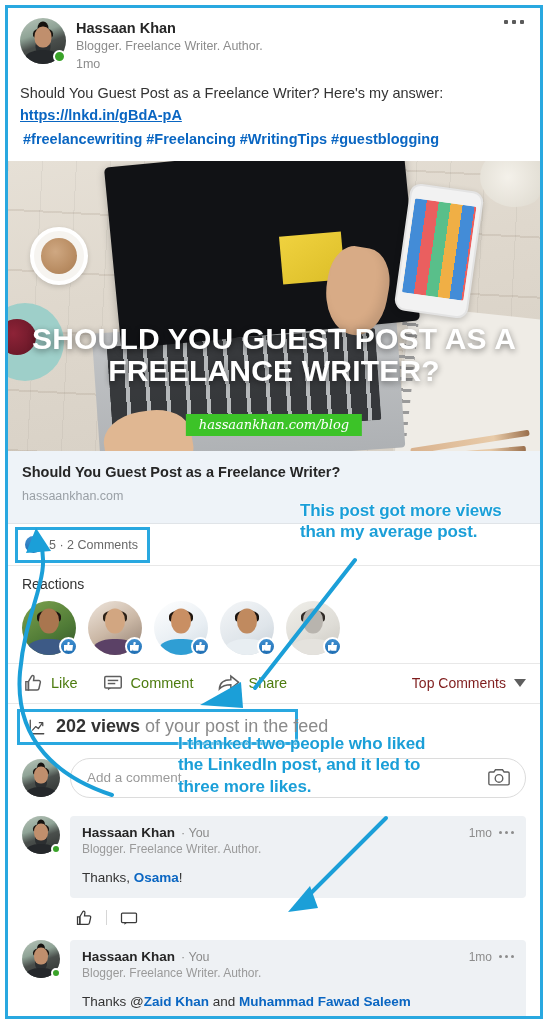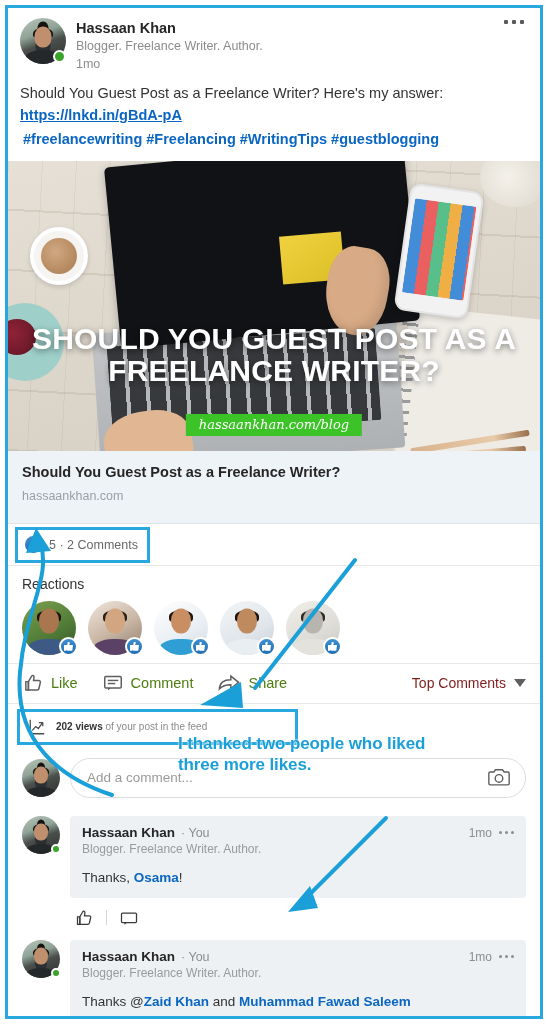--- a/index.html
+++ b/index.html
@@ -343,21 +343,21 @@
   .views-row { position: relative; height: 46px; padding: 0 14px; }
   .views-box {
     position: absolute; left: 9px; top: 5px;
     width: 281px; height: 36px;
     border: 3px solid #29a8e0;
     background: #ffffff;
     display: flex; align-items: center; padding-left: 8px;
     z-index: 6;
   }
   .chart-icon { width: 18px; height: 18px; position: relative; flex: 0 0 18px; }
-  .views-text { font-size: 10px; color: #8a8a8a; margin-left: 10px; white-space: nowrap; }
+  .views-text { font-size: 18px; color: #8a8a8a; margin-left: 10px; white-space: nowrap; }
   .views-text b { color: #333333; font-weight: bold; }
 
   
   .add-comment {
     display: flex; align-items: center; gap: 10px;
     padding: 8px 14px 12px 14px; position: relative;
   }
   .mini-avatar { width: 38px; height: 38px; flex: 0 0 38px; }
   .mini-avatar .avatar { width: 38px; height: 38px; }
   .mini-avatar .avatar .face { width: 14px; height: 17px; box-shadow: 0 7px 0 -1px #2c2f31, 0 -7px 0 -3px #15120f; }
@@ -717,19 +717,24 @@
       <path d="M112 795 C 60 778, 14 742, 20 672 C 26 606, 52 578, 40 540" stroke="#1b9fd8" stroke-width="4" fill="none" stroke-linecap="round"></path>
       <path d="M36 528 L51 551 L26 553 Z" fill="#1b9fd8"></path>
     </g>
 
     <g>
       <path d="M386 818 L308 896" stroke="#1b9fd8" stroke-width="4" fill="none" stroke-linecap="round"></path>
       <path d="M288 912 L310 886 L318 908 Z" fill="#1b9fd8"></path>
     </g>
   </svg>
 
+  <div class="anno-text" id="anno1">
+    <div>This post got more views</div>
+    <div>than my average post.</div>
+  </div>
 
   <div class="anno-text" id="anno2">
     <div>I thanked two people who liked</div>
+    <div>the LinkedIn post, and it led to</div>
     <div>three more likes.</div>
   </div>
 
 </div>
 
 </body></html>

